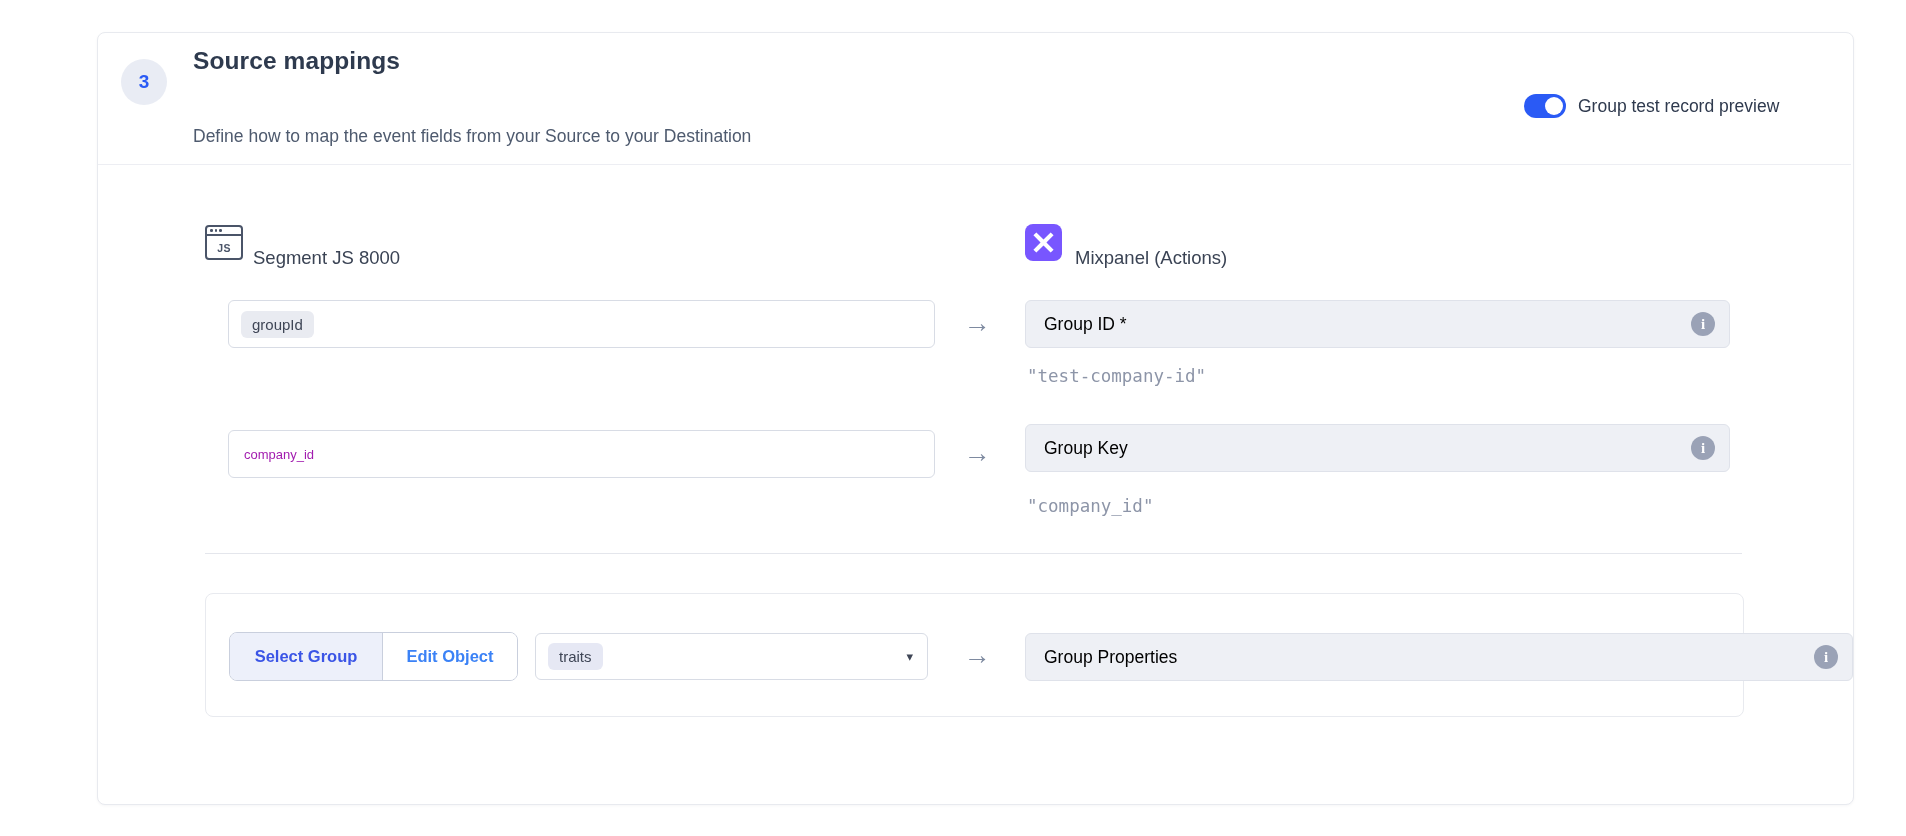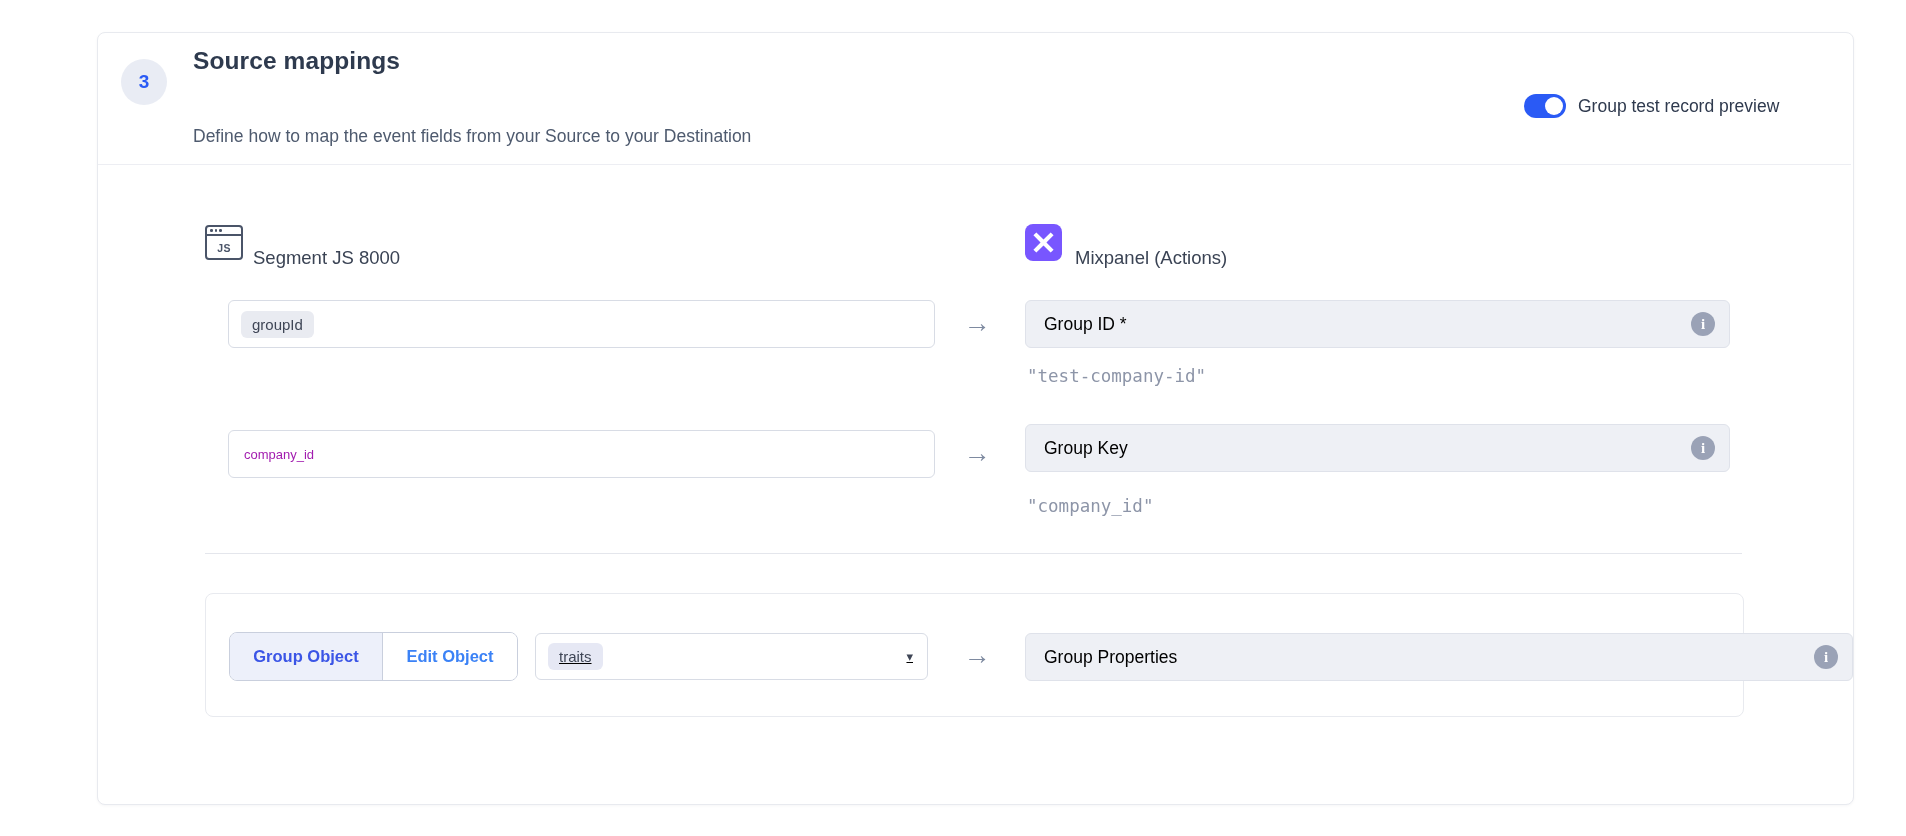--- a/index.html
+++ b/index.html
@@ -58,21 +58,21 @@
 
   
   .subcard{left:205px;top:593px;width:1537px;height:122px;border:1px solid #e8eaef;border-radius:8px;background:#fff;}
   .btn-group{left:229px;top:632px;height:47px;border:1px solid #c9cfdd;border-radius:8px;overflow:hidden;
              display:flex;background:#fff;}
   .seg-btn{height:100%;display:flex;align-items:center;justify-content:center;font-size:16.5px;font-weight:700;
            cursor:pointer;box-sizing:border-box;}
   .seg-btn.active{width:153px;background:#edf0fa;color:#3b55e6;border-right:1px solid #c9cfdd;}
   .seg-btn.idle{width:134px;background:#fff;color:#3b82f6;}
   .dropdown{left:535px;top:633px;width:393px;height:47px;background:#fff;border:1px solid #d8dce5;border-radius:6px;
-            display:flex;align-items:center;box-sizing:border-box;padding:0 14px 0 12px;cursor:pointer;text-decoration:underline;}
+            display:flex;align-items:center;box-sizing:border-box;padding:0 14px 0 12px;cursor:pointer;}
   .dropdown .grow{flex:1;}
   .caret{font-size:13px;color:#3f4656;}
   .dest3{top:633px;width:828px;}
   .dest1{top:300px;} .dest2{top:408px;margin-top:16px;}
 </style>
 </head>
 <body>
 
 <div class="stage">
   <div class="abs card"></div>
@@ -122,21 +122,21 @@
     <span class="lbl">Group Key</span>
     <span class="info">i</span>
   </div>
   <div class="abs preview pv2">"company_id"</div>
 
   <div class="abs body-divider"></div>
 
   <div class="abs subcard"></div>
 
   <div class="abs btn-group">
-    <div class="seg-btn active">Group Object</div>
+    <div class="seg-btn active">Select Group</div>
     <div class="seg-btn idle">Edit Object</div>
   </div>
 
   <div class="abs dropdown">
     <span class="chip lav">traits</span>
     <span class="grow"></span>
     <span class="caret">▾</span>
   </div>
   <div class="abs arrow a3">→</div>
   <div class="abs dest-field dest3">

